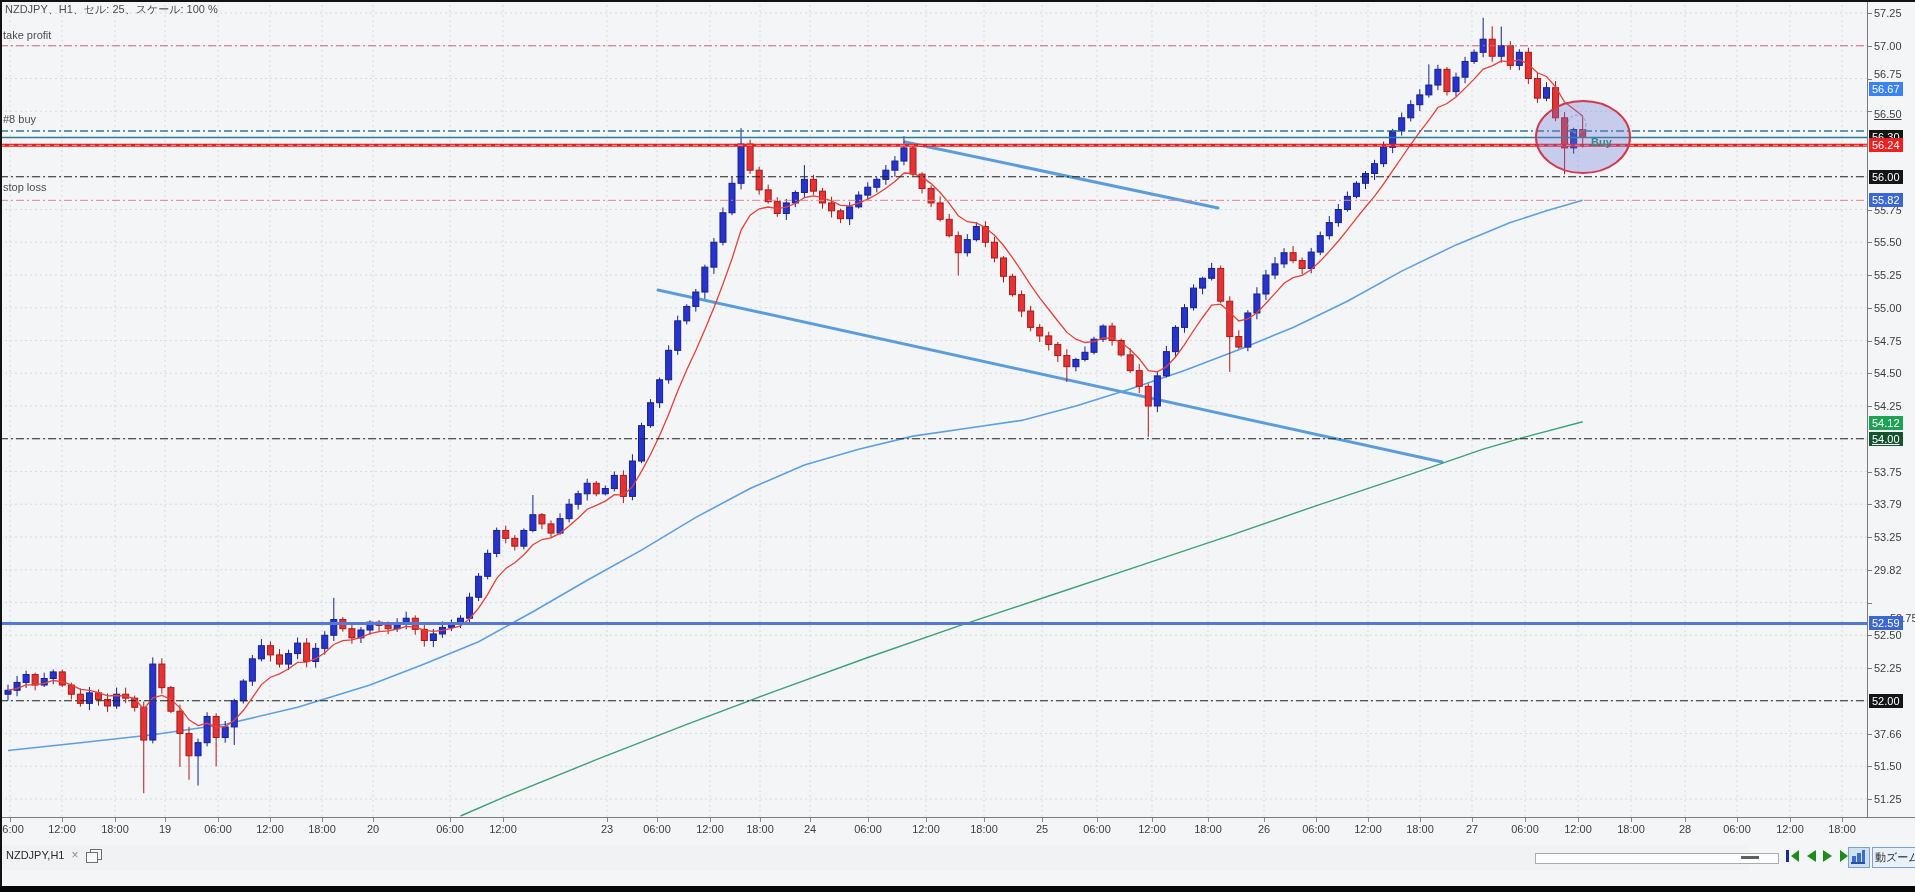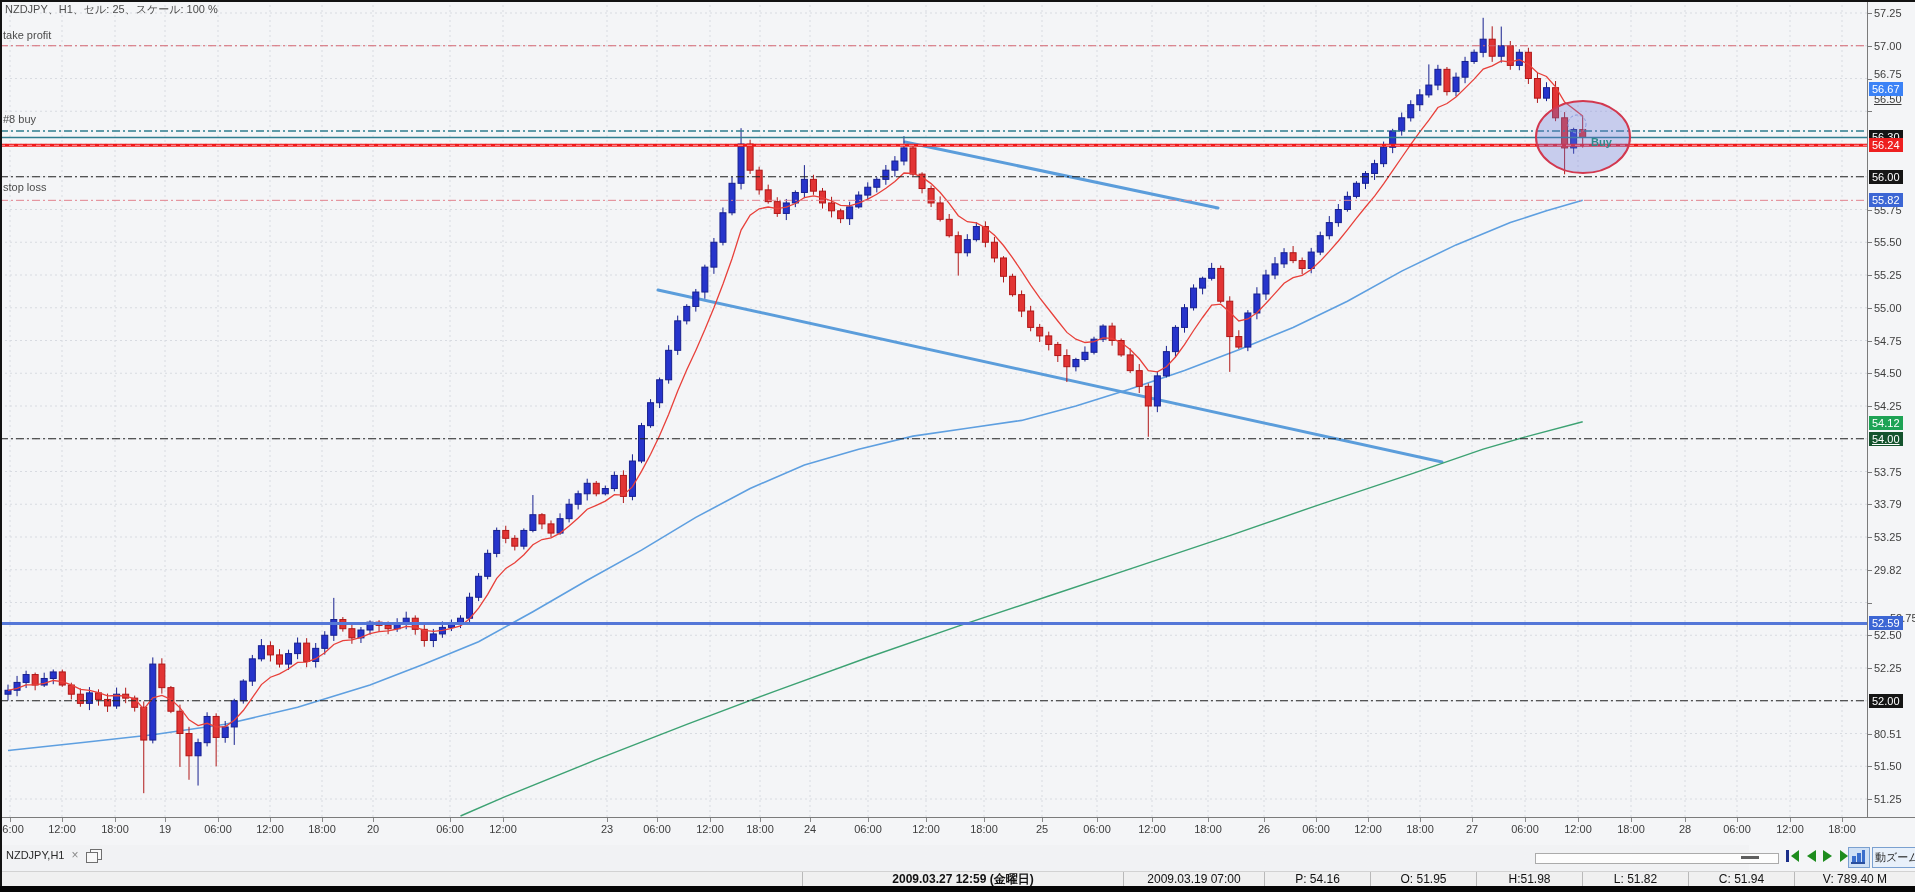--- a/index.html
+++ b/index.html
@@ -487,23 +487,23 @@
   <div class="overlay-label" style="left:3px;top:181px;">stop loss</div>
 
   <div id="priceAxis">
       <div class="ptick" style="top: 13px;"></div>
       <div class="plabel" style="top: 7px;">57.25</div>
       <div class="ptick" style="top: 45.75px;"></div>
       <div class="plabel" style="top: 39.75px;">57.00</div>
       <div class="ptick" style="top: 78.5px;"></div>
       <div class="plabel" style="top: 68px;">56.75</div>
       <div class="ptick" style="top: 111.25px;"></div>
-      <div class="plabel" style="top: 93px; text-decoration: underline;">56.50</div>
+      <div class="plabel" style="top: 108px; text-decoration: underline;">56.50</div>
       <div class="ptick" style="top: 209.5px;"></div>
-      <div class="plabel" style="top: 203.5px;">55.75</div>
+      <div class="plabel" style="top: 203.5px; font-style: italic;">55.75</div>
       <div class="ptick" style="top: 242.25px;"></div>
       <div class="plabel" style="top: 236.25px;">55.50</div>
       <div class="ptick" style="top: 275px;"></div>
       <div class="plabel" style="top: 269px;">55.25</div>
       <div class="ptick" style="top: 307.75px;"></div>
       <div class="plabel" style="top: 301.75px;">55.00</div>
       <div class="ptick" style="top: 340.5px;"></div>
       <div class="plabel" style="top: 334.5px;">54.75</div>
       <div class="ptick" style="top: 373.25px;"></div>
       <div class="plabel" style="top: 367.25px;">54.50</div>
@@ -517,21 +517,21 @@
       <div class="plabel" style="top: 531px;">53.25</div>
       <div class="ptick" style="top: 569.75px;"></div>
       <div class="plabel" style="top: 563.75px;">29.82</div>
       <div class="ptick" style="top: 602.5px;"></div>
       <div class="plabel" style="top: 612px; margin-left: 16px;">52.75</div>
       <div class="ptick" style="top: 635.25px;"></div>
       <div class="plabel" style="top: 629.25px;">52.50</div>
       <div class="ptick" style="top: 668px;"></div>
       <div class="plabel" style="top: 662px;">52.25</div>
       <div class="ptick" style="top: 733.5px;"></div>
-      <div class="plabel" style="top: 727.5px;">80.51</div>
+      <div class="plabel" style="top: 727.5px;">37.66</div>
       <div class="ptick" style="top: 766.25px;"></div>
       <div class="plabel" style="top: 760.25px;">51.50</div>
       <div class="ptick" style="top: 799px;"></div>
       <div class="plabel" style="top: 793px;">51.25</div>
       <div class="pbadge" style="top: 81.98px; background: #3b82f6;">56.67</div>
       <div class="pbadge" style="top: 130.45px; background: rgb(21, 21, 21);">56.30</div>
       <div class="pbadge" style="top: 138.31px; background: rgb(238, 32, 32);">56.24</div>
       <div class="pbadge" style="top: 169.75px; background: rgb(21, 21, 21);">56.00</div>
       <div class="pbadge" style="top: 193.33px; background: rgb(60, 102, 212);">55.82</div>
       <div class="pbadge" style="top: 416.03px; background: rgb(30, 163, 85);">54.12</div>
@@ -642,27 +642,16 @@
       <svg width="18" height="17">
           <rect x="3" y="8" width="4" height="6" fill="#3a6ecc"></rect>
         <rect x="8" y="5" width="4" height="9" fill="#3a6ecc"></rect>
           <rect x="13" y="2" width="3" height="12" fill="#3a6ecc"></rect>
         <rect x="2" y="14" width="14" height="2" fill="#2a4f9e"></rect>
         </svg>
     </div>
     <div class="autozoom">動ズーム</div>
   </div>
 
-  <div id="statusBar">
-      <div class="sspacer"></div>
-      <div class="sseg bold" style="width: 320px;">2009.03.27 12:59 (金曜日)</div>
-      <div class="sseg" style="width: 140px;">2009.03.19 07:00</div>
-      <div class="sseg" style="width: 105px;">P: 54.16</div>
-      <div class="sseg" style="width: 105px;">O: 51.95</div>
-      <div class="sseg" style="width: 105px;">H:51.98</div>
-      <div class="sseg" style="width: 105px;">L: 51.82</div>
-      <div class="sseg" style="width: 105px;">C: 51.94</div>
-      <div class="sseg" style="width: 120px;">V: 789.40 M</div>
-    </div>
   <div id="blackStrip"></div>
   <div class="border-top"></div>
   <div class="border-left"></div>
 </div>
 
 </body></html>

